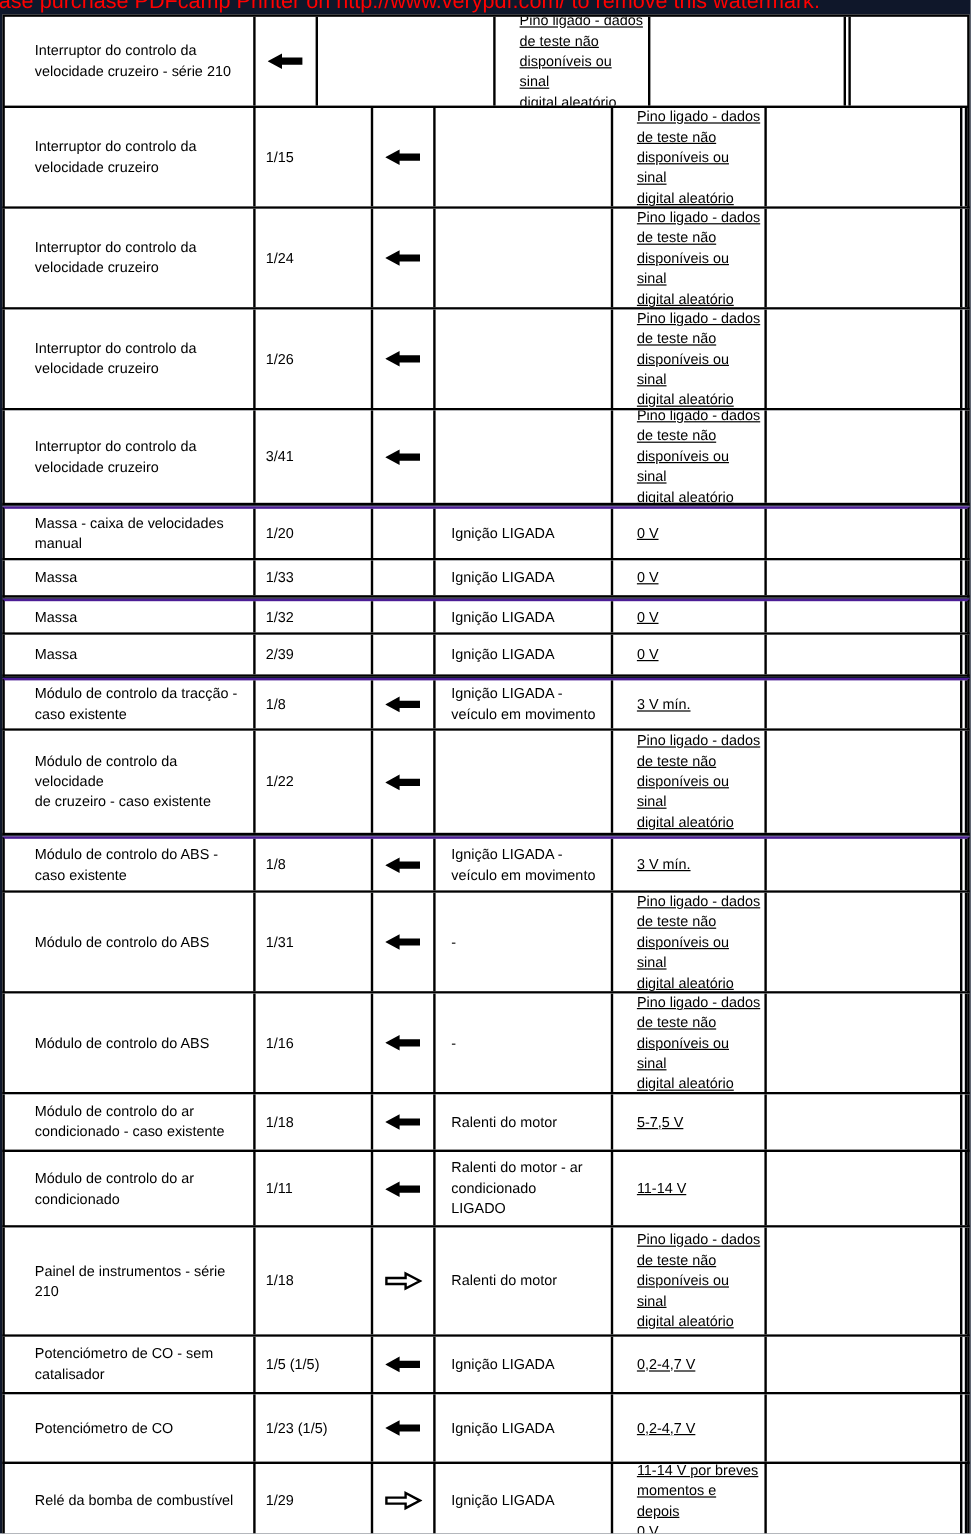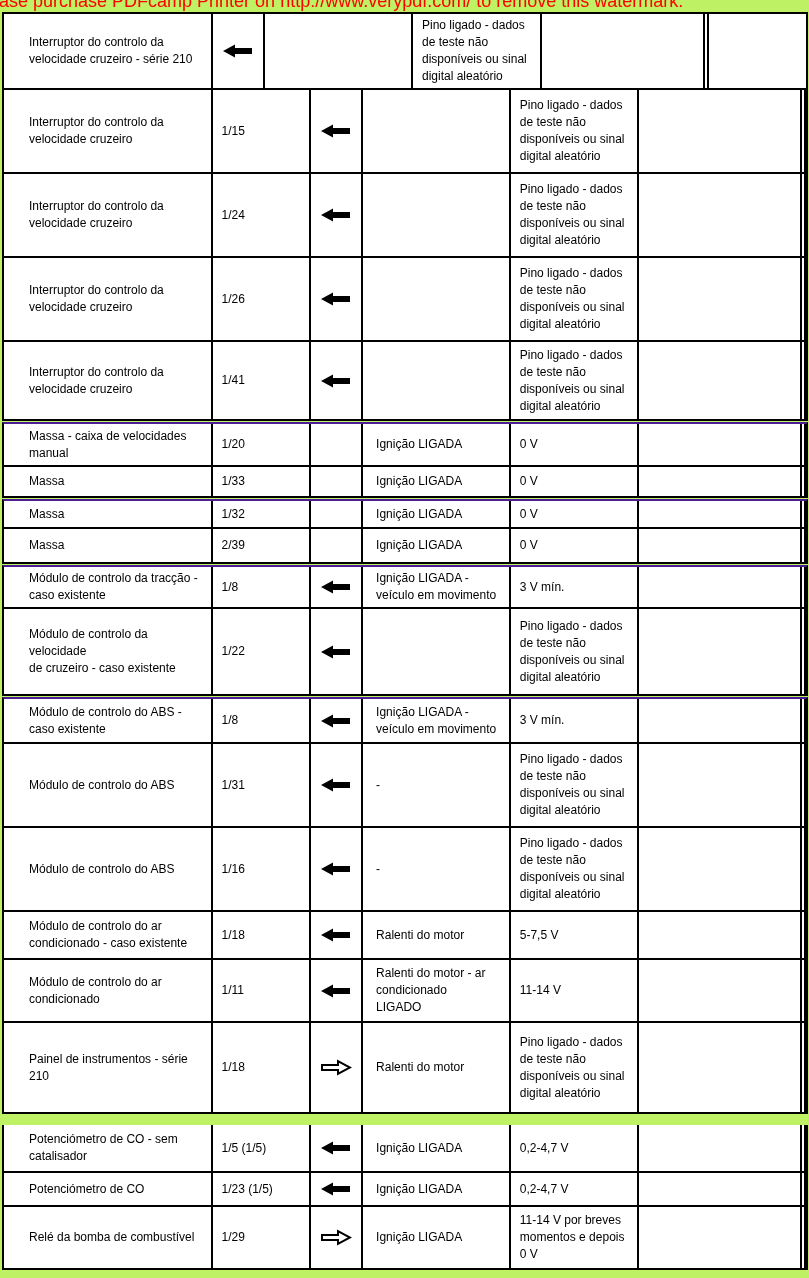--- a/index.html
+++ b/index.html
@@ -7,21 +7,21 @@
     width: 809px; height: 1278px;
     overflow: hidden;
     background: #FFFFFF;
     font-family: "Liberation Sans", sans-serif;
     color: #000000;
   }
   #page {
     position: relative;
     width: 809px; height: 1278px;
     overflow: hidden;
-    background: #bef264;
+    background: #0f172a;
   }
   #watermark {
     position: absolute;
     top: -8px; left: -1px;
     font-size: 18px;
     line-height: 19px;
     white-space: nowrap;
     color: #FF0000;
     letter-spacing: 0px;
   }
@@ -46,21 +46,21 @@
     align-items: center;
     font-size: 12px;
     line-height: 17px;
     white-space: pre-line;
     overflow: hidden;
   }
   .c-component { width: 209px; padding-left: 25px;  padding-right: 4px; }
   .c-pin       { width: 99px;  padding-left: 9px; }
   .c-dir       { width: 52px;  justify-content: center; padding-left: 0; }
   .c-cond      { width: 148px; padding-left: 13px; padding-right: 4px; }
-  .c-value     { width: 129px; padding-left: 9px;  padding-right: 3px; }
+  .c-value     { width: 129px; padding-left: 20px;  padding-right: 3px; text-decoration: underline; }
   .c-notes     { width: 163px; }
   .c-edge      { width: 4px; border-right: 2px solid #000; }
   .arrow-wrap { display: flex; align-items: center; justify-content: center; }
 </style>
 </head>
 <body>
 
 <div id="page">
   <div id="watermark">ase purchase PDFcamp Printer on http://www.verypdf.com/ to remove this watermark.</div>
   <div id="pin-table">
@@ -119,21 +119,21 @@
         <div class="cell c-value">Pino ligado - dados
 de teste não
 disponíveis ou sinal
 digital aleatório</div>
         <div class="cell c-notes"></div>
         <div class="cell c-edge"></div>
       </div>
       <div class="row" style="height: 79px;">
         <div class="cell c-component">Interruptor do controlo da
 velocidade cruzeiro</div>
-        <div class="cell c-pin">1/41</div>
+        <div class="cell c-pin">3/41</div>
         <div class="cell c-dir"><span class="arrow-wrap"><svg width="30" height="14" viewBox="0 0 30 14">
               <path d="M0 7 L12 0.5 L12 4 L29 4 L29 10 L12 10 L12 13.5 Z" fill="#000"></path>
             </svg></span></div>
         <div class="cell c-cond"></div>
         <div class="cell c-value">Pino ligado - dados
 de teste não
 disponíveis ou sinal
 digital aleatório</div>
         <div class="cell c-notes"></div>
         <div class="cell c-edge"></div>
@@ -278,33 +278,33 @@
               <path d="M2 6 L18 6 L18 2.2 L30 8.5 L18 14.8 L18 11 L2 11 Z" fill="#fff" stroke="#000" stroke-width="2" stroke-linejoin="miter"></path>
             </svg></span></div>
         <div class="cell c-cond">Ralenti do motor</div>
         <div class="cell c-value">Pino ligado - dados
 de teste não
 disponíveis ou sinal
 digital aleatório</div>
         <div class="cell c-notes"></div>
         <div class="cell c-edge"></div>
       </div>
-      <div class="row" style="height: 48px; margin-top: 11px;">
+      <div class="row" style="height: 48px;">
         <div class="cell c-component">Potenciómetro de CO - sem
 catalisador</div>
         <div class="cell c-pin">1/5 (1/5)</div>
         <div class="cell c-dir"><span class="arrow-wrap"><svg width="30" height="14" viewBox="0 0 30 14">
               <path d="M0 7 L12 0.5 L12 4 L29 4 L29 10 L12 10 L12 13.5 Z" fill="#000"></path>
             </svg></span></div>
         <div class="cell c-cond">Ignição LIGADA</div>
         <div class="cell c-value">0,2-4,7 V</div>
         <div class="cell c-notes"></div>
         <div class="cell c-edge"></div>
       </div>
-      <div class="row" style="height: 34px; justify-content: space-between;">
+      <div class="row" style="height: 58px; justify-content: space-between;">
         <div class="cell c-component">Potenciómetro de CO</div>
         <div class="cell c-pin">1/23 (1/5)</div>
         <div class="cell c-dir"><span class="arrow-wrap"><svg width="30" height="14" viewBox="0 0 30 14">
               <path d="M0 7 L12 0.5 L12 4 L29 4 L29 10 L12 10 L12 13.5 Z" fill="#000"></path>
             </svg></span></div>
         <div class="cell c-cond">Ignição LIGADA</div>
         <div class="cell c-value">0,2-4,7 V</div>
         <div class="cell c-notes"></div>
         <div class="cell c-edge"></div>
       </div>

